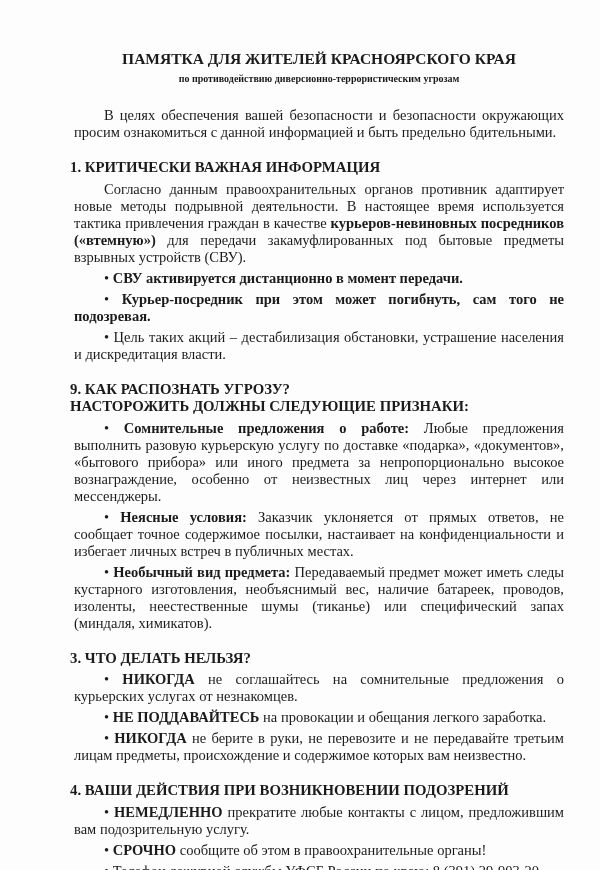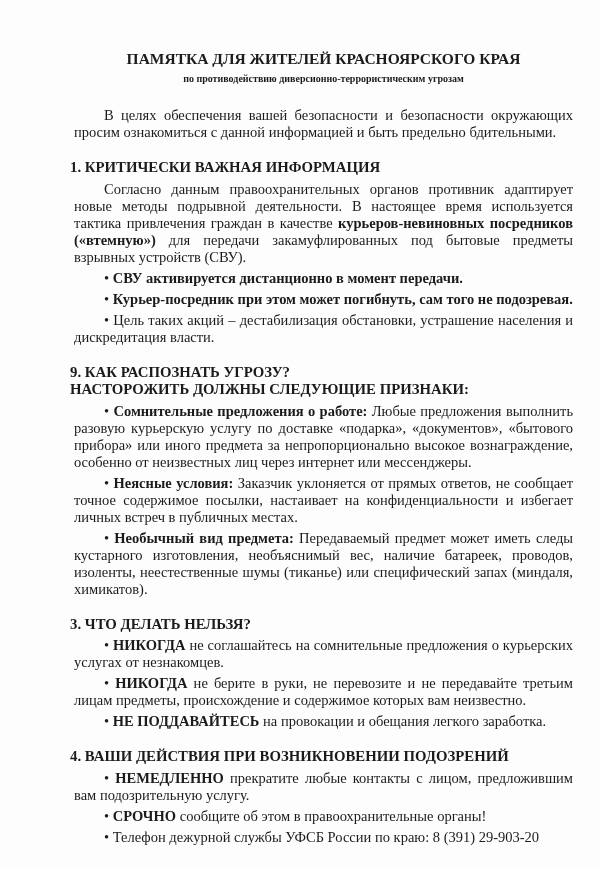--- a/index.html
+++ b/index.html
@@ -5,21 +5,21 @@
   html, body {
     margin: 0;
     padding: 0;
     background: #ffffff;
   }
   .page {
     position: relative;
     width: 600px;
     height: 870px;
     box-sizing: border-box;
-    padding: 49px 23px 0 70px;
+    padding: 49px 32px 0 70px;
     background: #fdfdfd;
     color: #1b1b1b;
     font-family: "Liberation Serif", "DejaVu Serif", serif;
     font-size: 14.5px;
     line-height: 17px;
     overflow: hidden;
   }
   .title {
     margin: 0;
     font-size: 15.5px;
@@ -84,23 +84,23 @@
 <b>Неясные условия:</b><span> Заказчик уклоняется от прямых ответов, не сообщает точное содержимое посылки, настаивает на конфиденциальности и избегает личных встреч в публичных местах.</span></p>
     <p class="para bullet"><span>•</span>
 <b>Необычный вид предмета:</b><span> Передаваемый предмет может иметь следы кустарного изготовления, необъяснимый вес, наличие батареек, проводов, изоленты, неестественные шумы (тиканье) или специфический запах (миндаля, химикатов).</span></p>
   </section>
 
   <section class="section">
     <h2 class="heading">3. ЧТО ДЕЛАТЬ НЕЛЬЗЯ?</h2>
     <p class="para bullet"><span>•</span>
 <b>НИКОГДА</b><span> не соглашайтесь на сомнительные предложения о курьерских услугах от незнакомцев.</span></p>
     <p class="para bullet"><span>•</span>
+<b>НЕ ПОДДАВАЙТЕСЬ</b><span> на провокации и обещания легкого заработка.</span></p>
+    <p class="para bullet"><span>•</span>
 <b>НИКОГДА</b><span> не берите в руки, не перевозите и не передавайте третьим лицам предметы, происхождение и содержимое которых вам неизвестно.</span></p>
-    <p class="para bullet"><span>•</span>
-<b>НЕ ПОДДАВАЙТЕСЬ</b><span> на провокации и обещания легкого заработка.</span></p>
   </section>
 
   <section class="section">
     <h2 class="heading">4. ВАШИ ДЕЙСТВИЯ ПРИ ВОЗНИКНОВЕНИИ ПОДОЗРЕНИЙ</h2>
     <p class="para bullet"><span>•</span>
 <b>НЕМЕДЛЕННО</b><span> прекратите любые контакты с лицом, предложившим вам подозрительную услугу.</span></p>
     <p class="para bullet"><span>•</span>
 <b>СРОЧНО</b><span> сообщите об этом в правоохранительные органы!</span></p>
     <p class="para bullet"><span>•</span>
 <b></b><span>Телефон дежурной службы УФСБ России по краю: 8 (391) 29-903-20</span></p>

